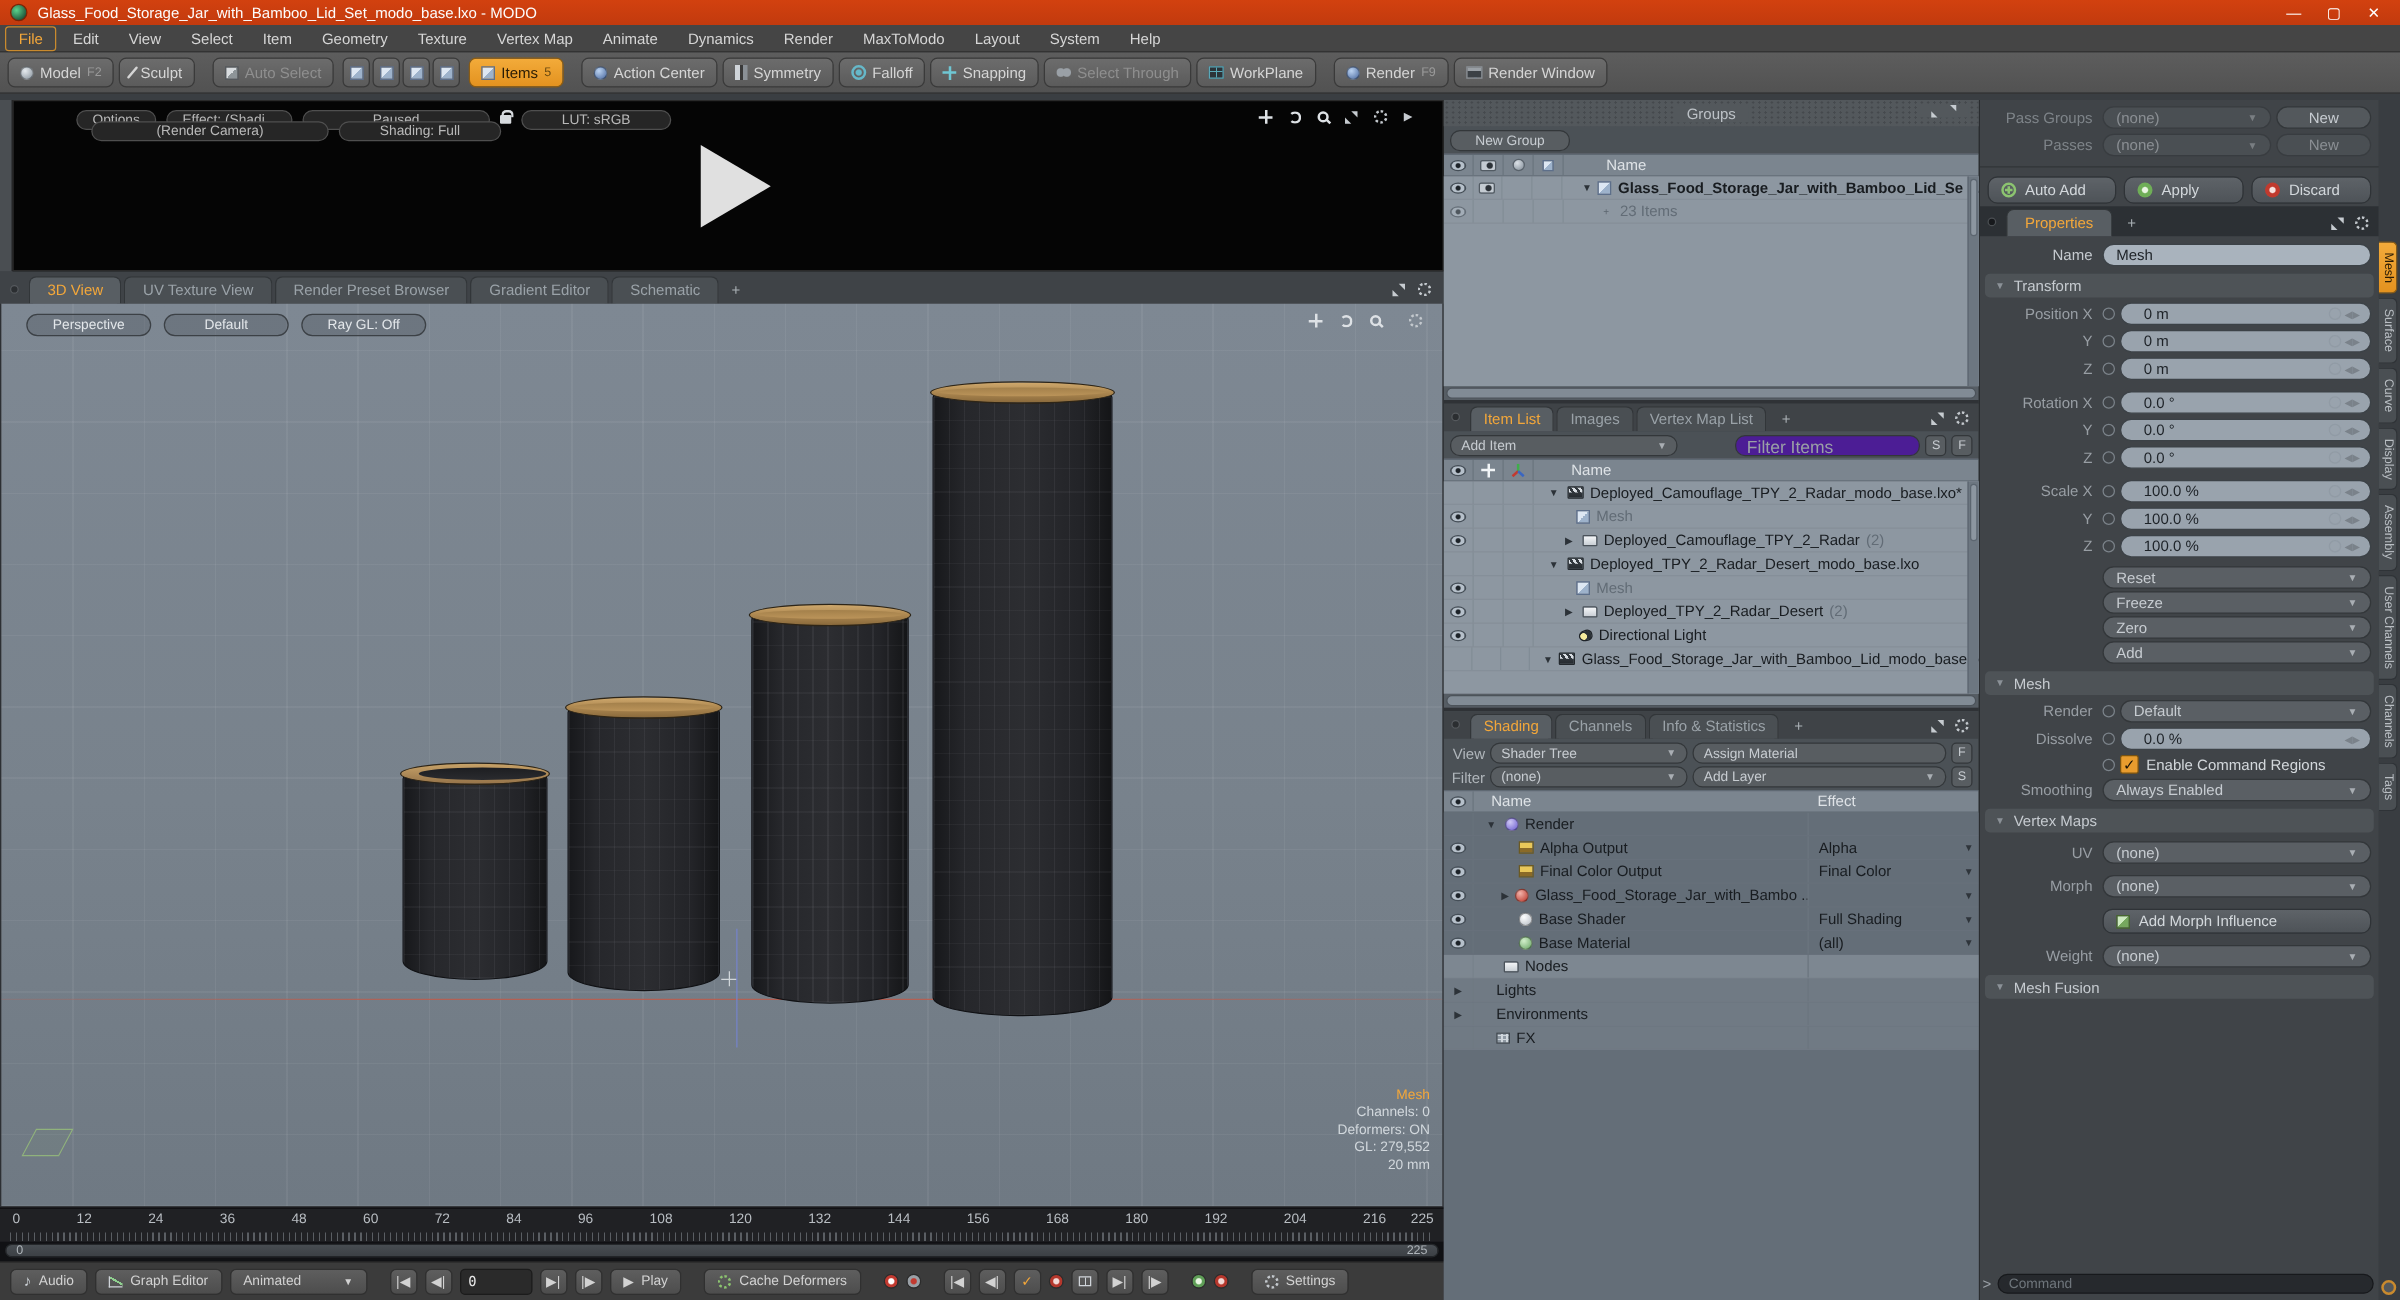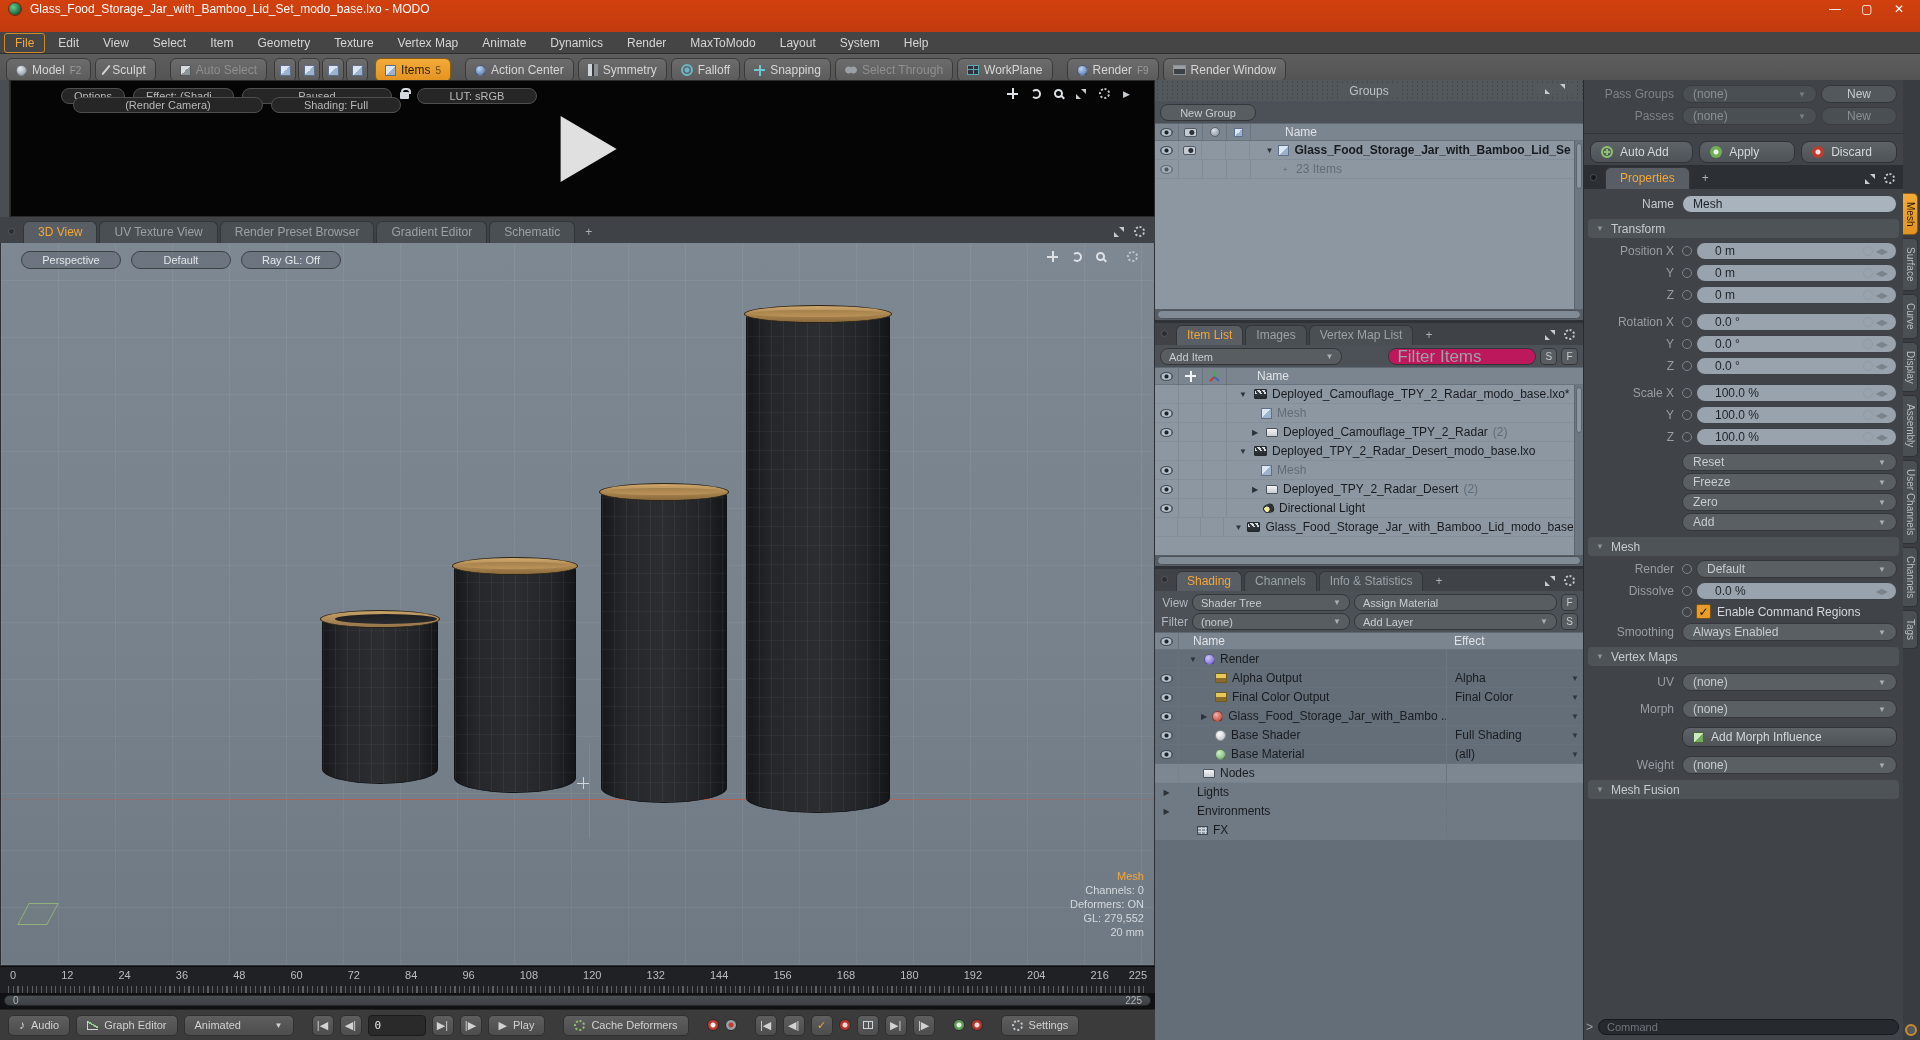--- a/index.html
+++ b/index.html
@@ -1,21 +1,21 @@
 <!DOCTYPE html>
 <html><head>
 <meta charset="utf-8">
 <style>
   * { box-sizing: border-box; margin: 0; padding: 0; }
   html,body { width:1920px; height:1040px; overflow:hidden; background:#3a3e42;
     font-family:"Liberation Sans","DejaVu Sans",sans-serif; font-size:12px; color:#c9ced3; }
   .app { position:relative; width:1920px; height:1040px; }
 
   
-  .titlebar { height:20px; background:linear-gradient(#d2410f,#c23a0e); display:flex; align-items:flex-end; padding:16px 8px; color:#fff; }
+  .titlebar { height:20px; background:linear-gradient(#d2410f,#c23a0e); display:flex; align-items:center; padding:4px 8px; color:#fff; }
   .titlebar .logo { width:14px; height:14px; border-radius:50%; background:radial-gradient(circle at 35% 35%,#5ad28c,#0c2e20); border:1px solid #7a2406; margin-right:8px; }
   .titlebar .title { flex:1; font-size:12px; color:#fdfdfd; }
   .winbtns { display:flex; gap:18px; padding-right:6px; }
   .winbtn { width:14px; text-align:center; color:#fff; font-size:12px; cursor:default; }
 
   
   .menubar { height:22px; background:#454545; display:flex; align-items:center; padding-left:4px; border-bottom:1px solid #2e2e2e; }
   .menu-item { padding:2px 10px; color:#d6d6d6; margin-right:2px; border:1px solid transparent; border-radius:3px; }
   .menu-item.active { color:#f3a73a; border-color:#c98a2e; }
 
@@ -206,21 +206,21 @@
   .bigbtn { height:22px; background:linear-gradient(#5e6368,#4e5358); border:1px solid #2f3337; border-radius:8px; display:flex; align-items:center; gap:7px; padding:0 10px; color:#d3d8dc; }
   .sect { height:19px; background:#4e5357; border-radius:4px; margin:4px 4px 2px; display:flex; align-items:center; gap:7px; padding:0 8px; color:#c6cbd0; }
   .sect .tri { font-size:8px; color:#8b9197; }
   .ptabs2 { height:24px; background:#2c3034; display:flex; align-items:flex-end; padding-left:6px; gap:4px; }
   .tfgroup { margin-bottom:5px; }
   .cmdbar { margin-top:auto; display:flex; align-items:center; gap:5px; padding:4px 4px 5px 2px; }
   .cmdbar .gt { color:#9aa0a6; }
   .cmdinput { flex:1; height:16px; background:#26292d; border:1px solid #17191c; border-radius:8px; color:#7d848a; font-size:11px; padding:0 8px; }
   .cmdinput::placeholder { color:#6f767c; }
   input.cmdinput { outline:none; }
-  input.filter { outline:none; height:17px; background:#be185d; border:1px solid #33373a; border-radius:8px; color:#b9bec3; font-size:17px; padding:0 8px; }
+  input.filter { outline:none; height:17px; background:#4c1d95; border:1px solid #33373a; border-radius:8px; color:#b9bec3; font-size:14px; padding:0 8px; }
   input.filter::placeholder { color:#9aa0a6; }
 
   
   .sidetab { writing-mode:vertical-rl; background:#4a4f53; border:1px solid #2f3337; border-left:none; border-radius:0 5px 5px 0; color:#b9bec3; font-size:10px; padding:8px 1px; margin:3px 0 3px 0; width:15px; text-align:center; }
   .sidetab.active { background:linear-gradient(#f3ab3a,#e3921f); color:#2a1c05; border-color:#8a5c14; }
   .corner-circle { position:absolute; bottom:4px; left:2px; width:12px; height:12px; border-radius:50%; border:2px solid #c98a2e; background:#53585c; }
 </style>
 </head>
 <body>
 

